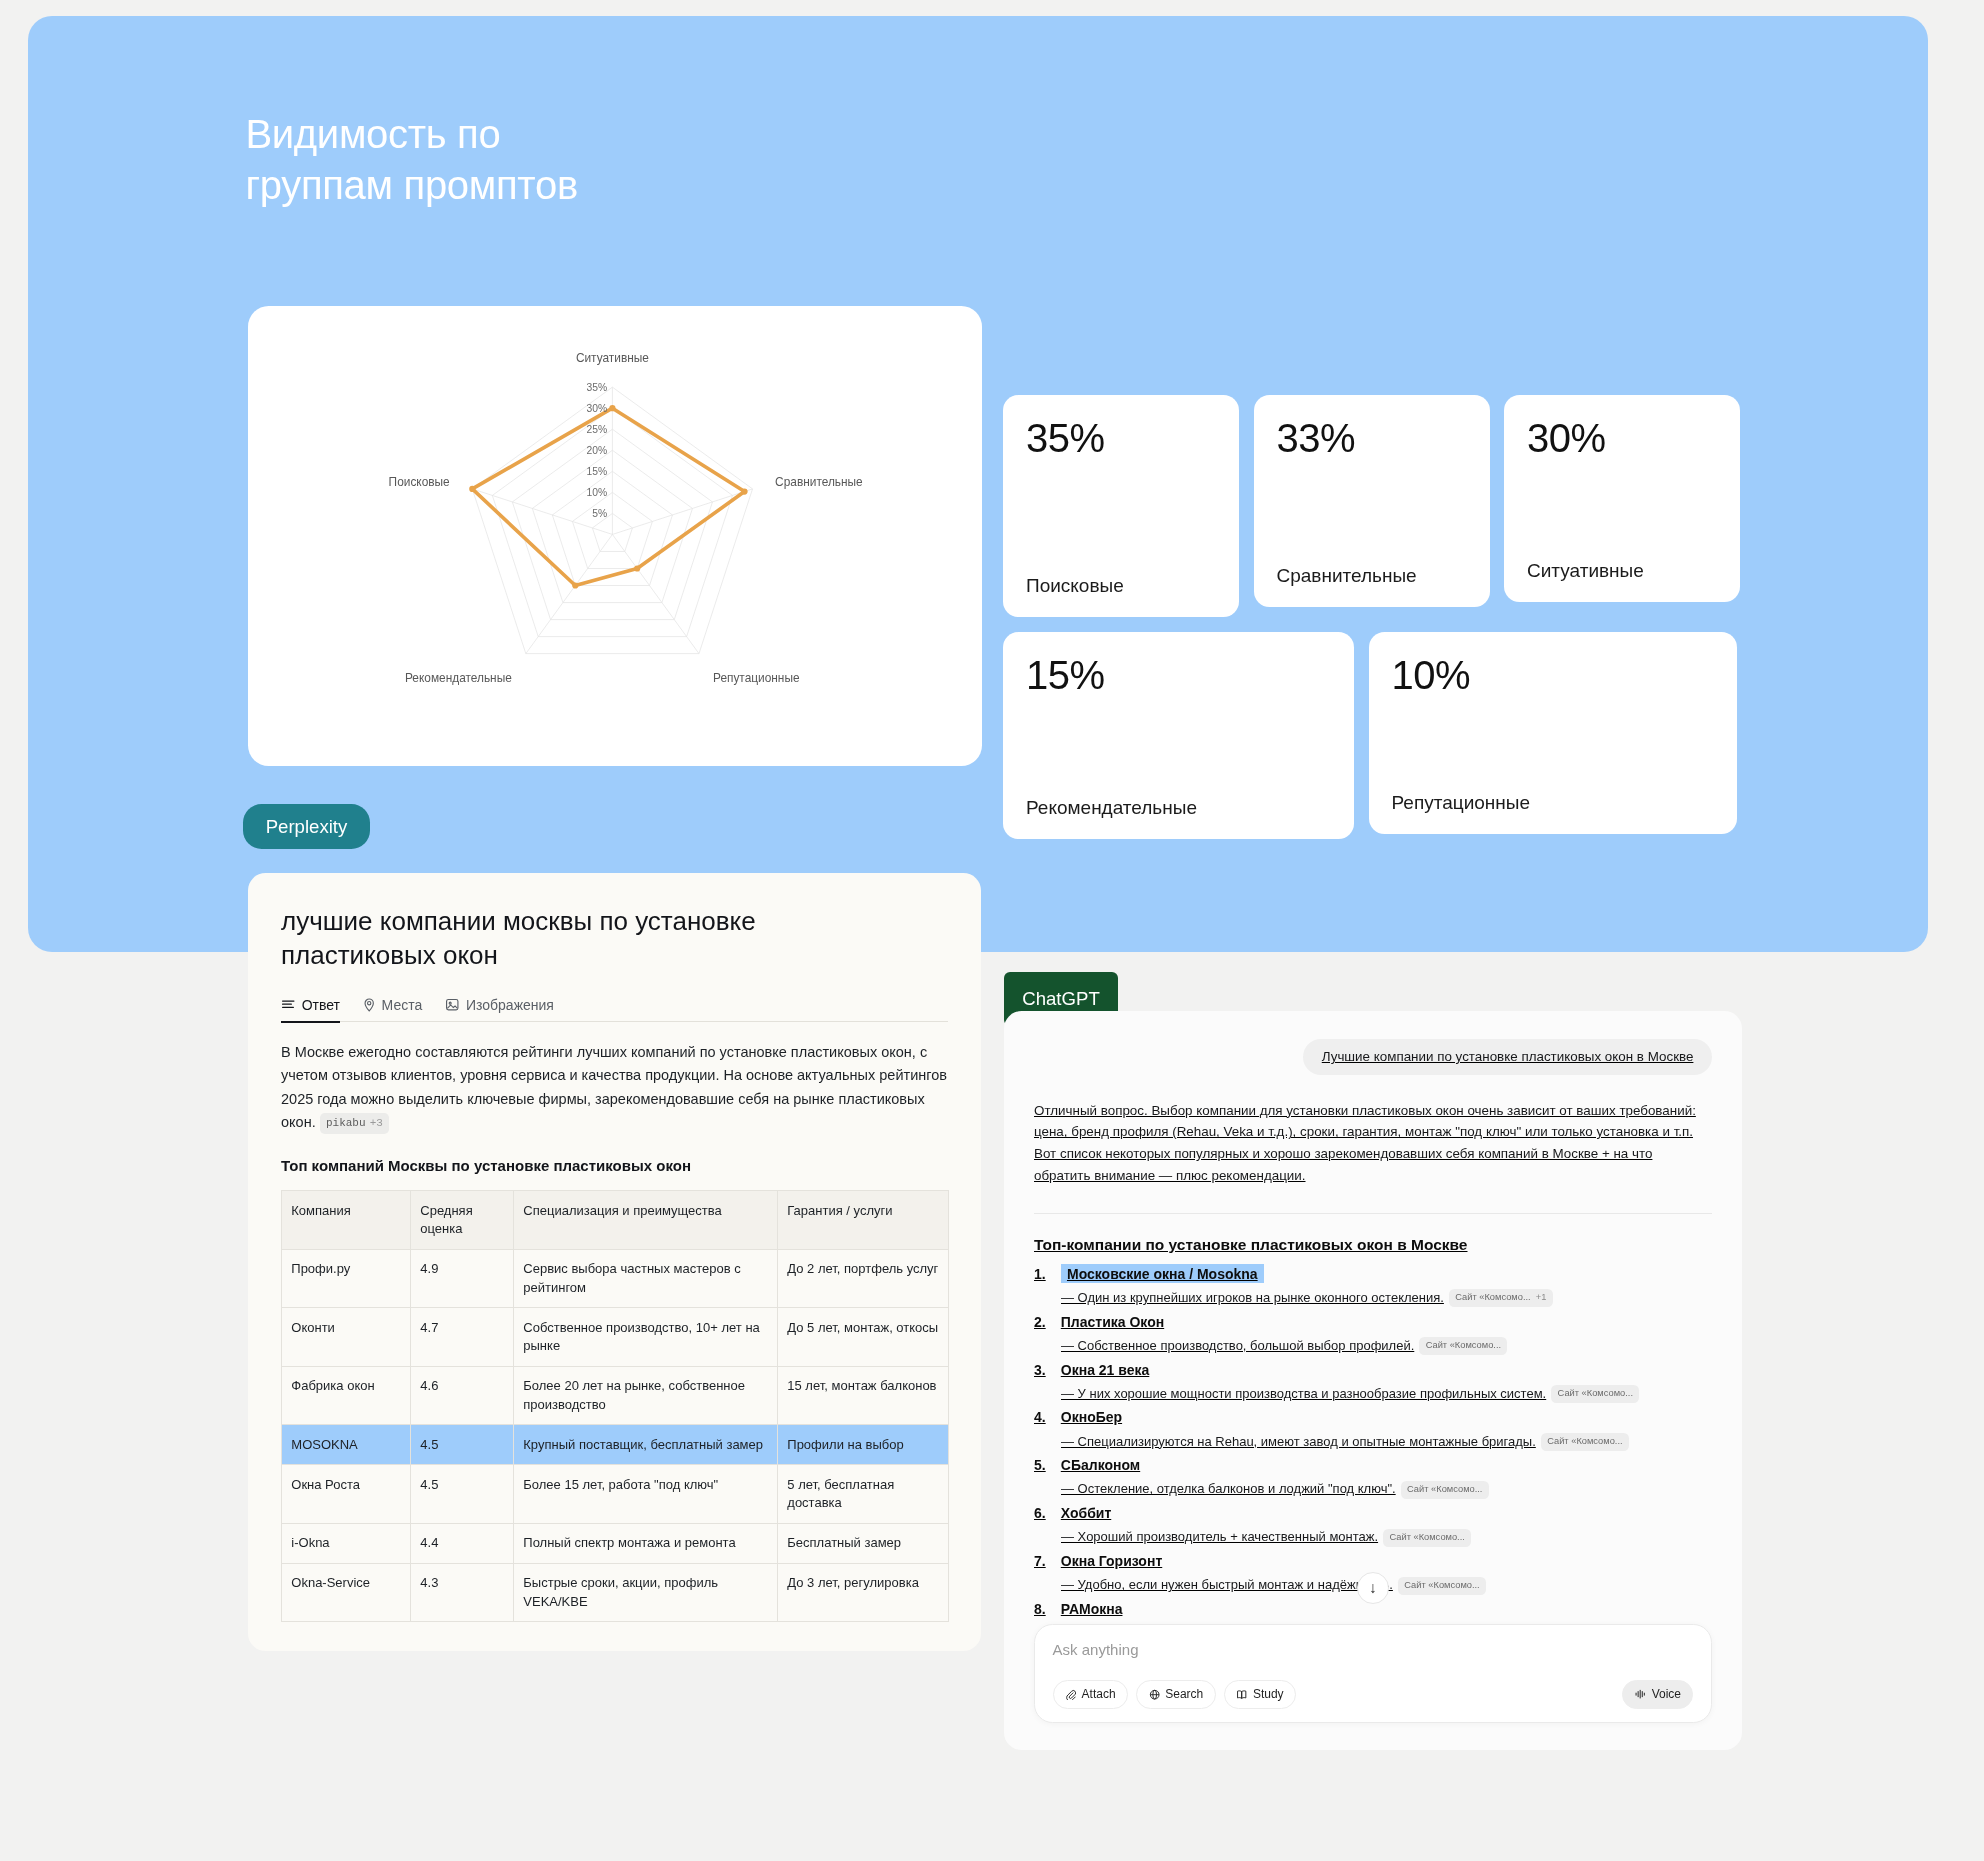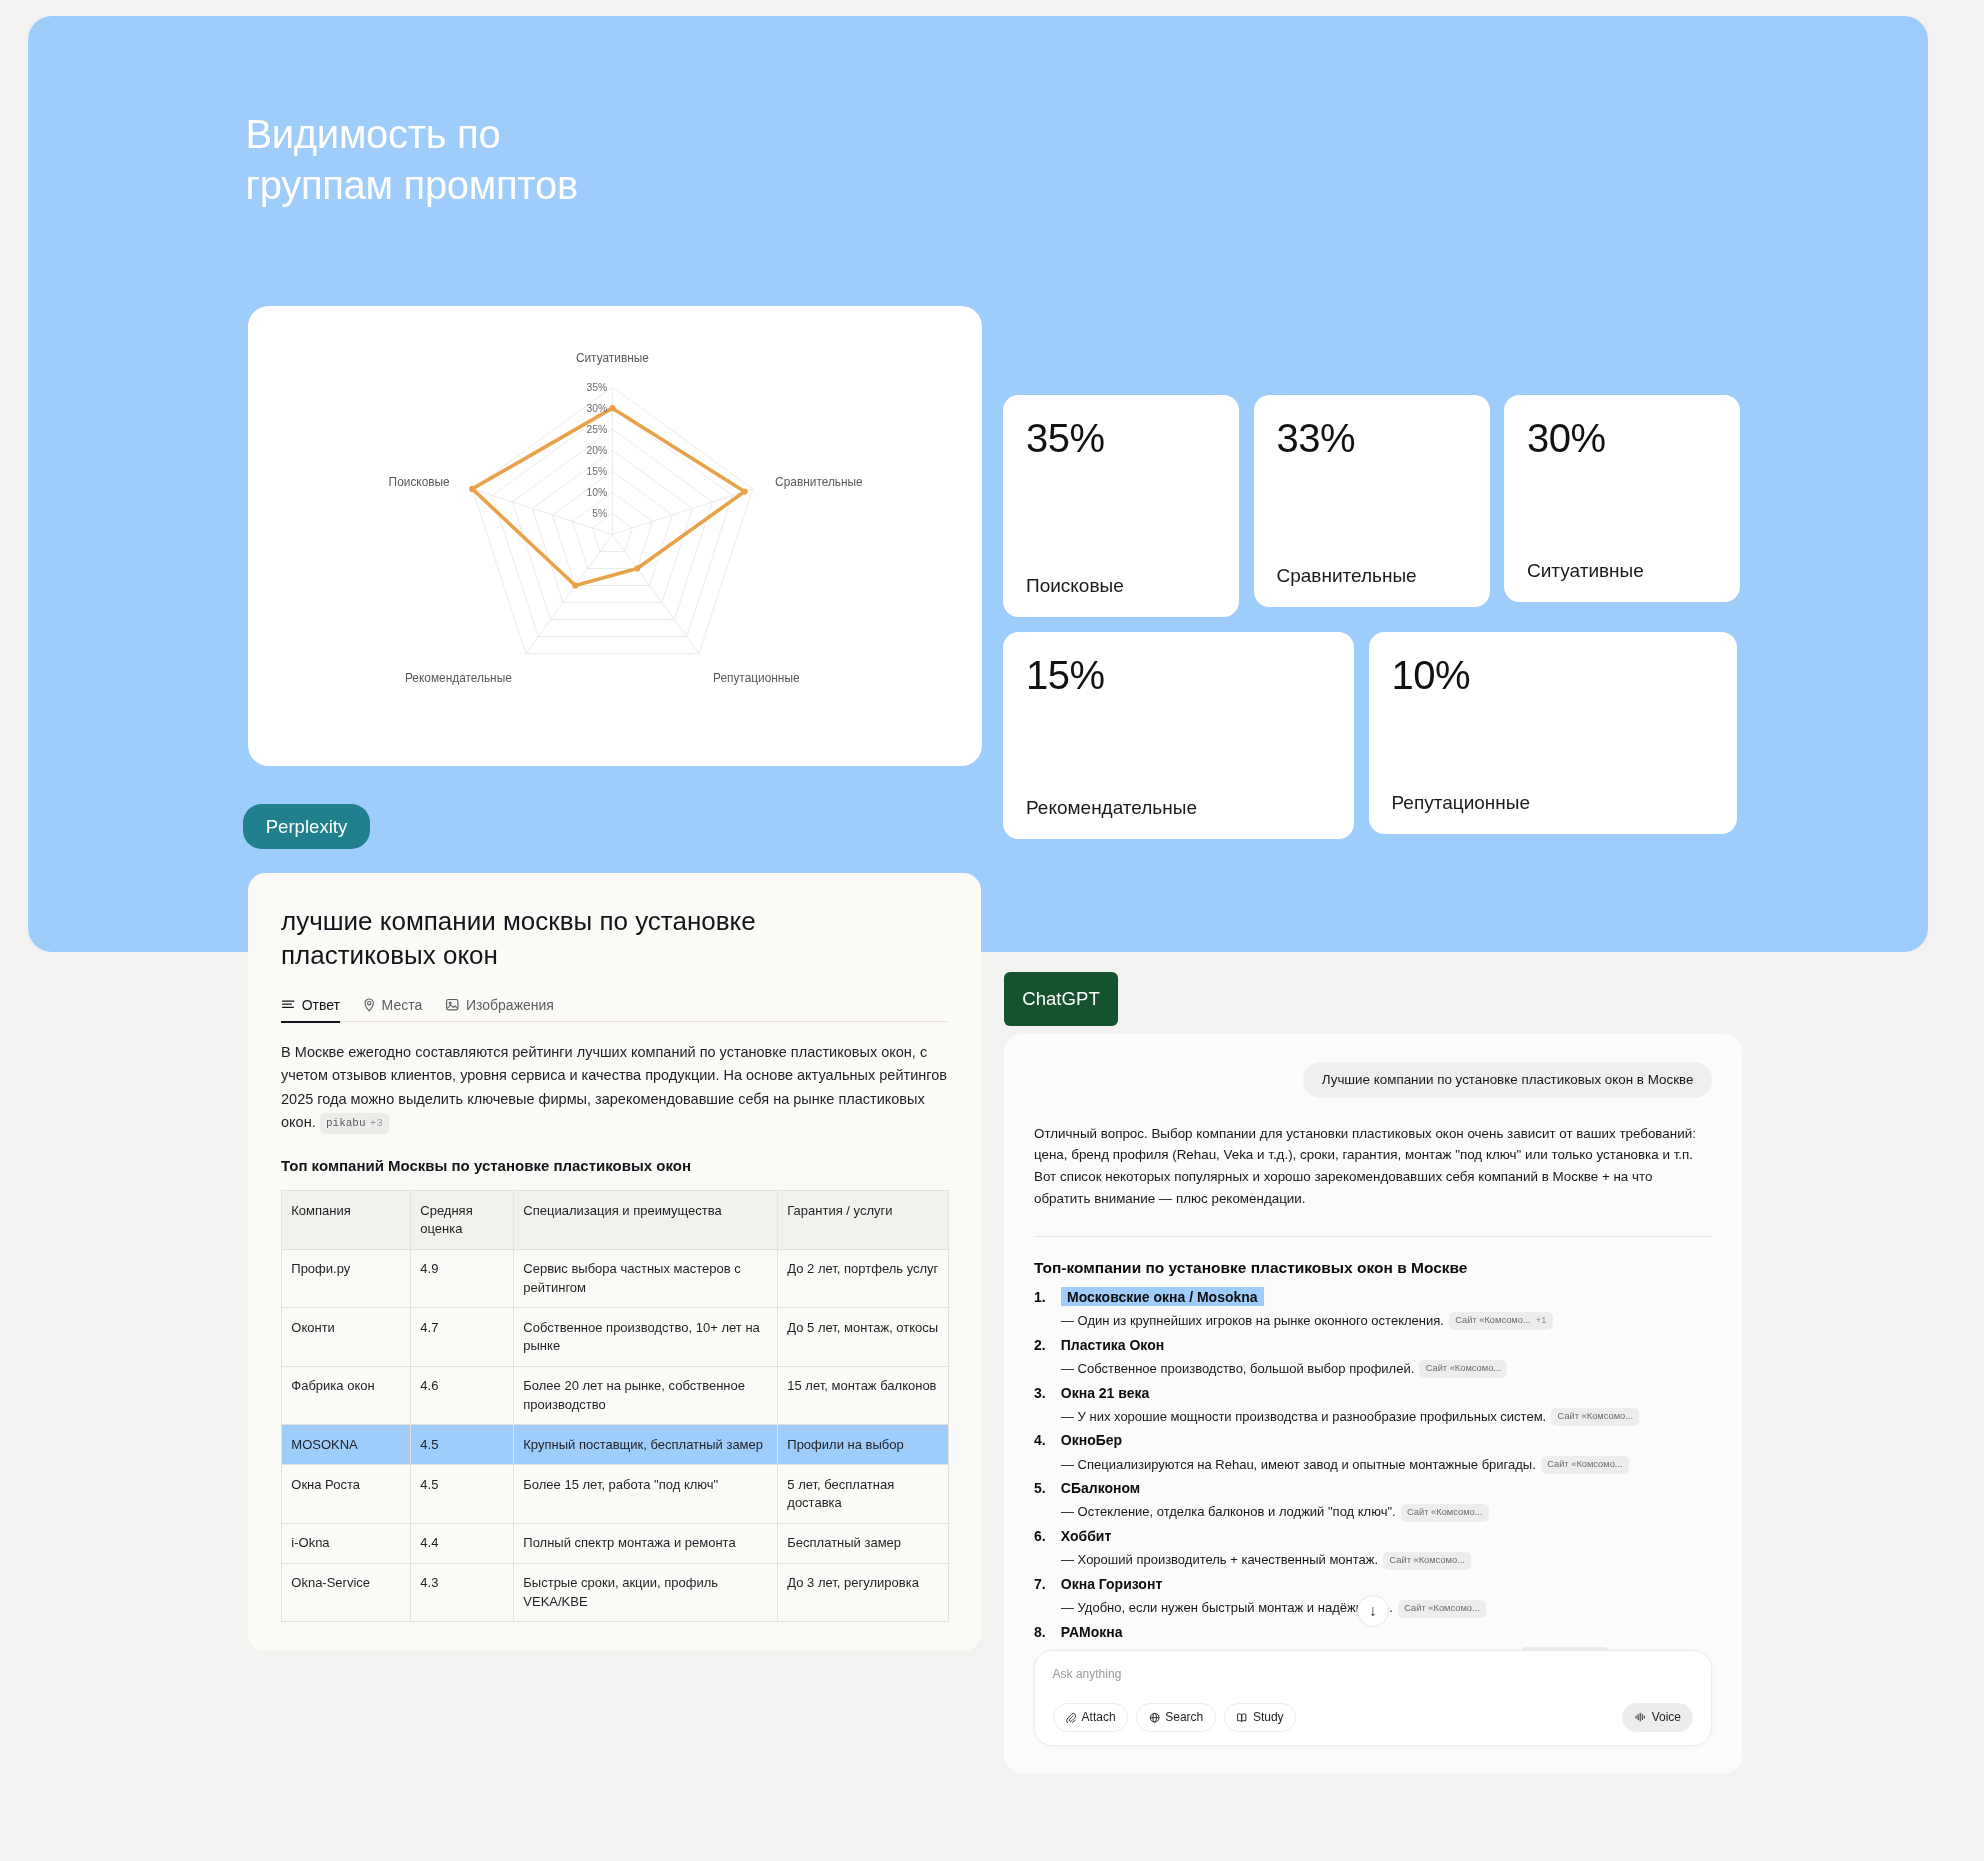--- a/index.html
+++ b/index.html
@@ -113,26 +113,27 @@
   }
   table.pplx-table thead th { background: #f3f1ec; }
   table.pplx-table col.c0 { width: 129px; }
   table.pplx-table col.c1 { width: 103px; }
   table.pplx-table col.c2 { width: 264px; }
   table.pplx-table col.c3 { width: 171px; }
   tr.hl td { background: #9ECCFB; }
 
   
   .gpt-card {
-    position: absolute; left: 1004px; top: 1034px;
+    position: absolute; left: 1004px; top: 1011px;
     width: 738px; height: 739px;
     background: #FBFBFB;
     border-radius: 17.6px;
     padding: 28px 30px 0 30px;
     overflow: hidden;
+    text-decoration: underline;
   }
   .gpt-user {
     display: flex; justify-content: flex-end;
   }
   .gpt-user-bubble {
     background: #efefef; border-radius: 23px;
     padding: 10.3px 18.6px; font-size: 13.4px; color: #17181a;
   }
   .gpt-answer { margin-top: 25px; font-size: 13.4px; line-height: 1.62; color: #17181a; }
   .gpt-divider { margin-top: 27px; border-top: 1px solid #e8e8e8; }
@@ -158,21 +159,21 @@
     background: #ffffff; border: 1px solid #e6e6e6;
     display: flex; align-items: center; justify-content: center;
     font-size: 15.5px; color: #2b2b2b;
   }
   .composer {
     position: absolute; left: 30px; right: 30px; bottom: 27px;
     background: #ffffff; border: 1px solid #eaeaea; border-radius: 18.6px;
     padding: 15.5px 17.6px 13.4px 17.6px;
     box-shadow: 0 1px 6.2px rgba(0,0,0,.04);
   }
-  .composer-ph { font-size: 12px; color: #9a9a9a; }
+  .composer-ph { font-size: 15px; color: #9a9a9a; }
   .composer-row { margin-top: 14.5px; display: flex; align-items: center; gap: 8.3px; }
   .cbtn {
     display: inline-flex; align-items: center; gap: 5.2px;
     border: 1px solid #ececec; border-radius: 516px;
     padding: 6.2px 11.4px; font-size: 12px; color: #1f1f1f; background: #fff; margin-top: 8px;
   }
   .cbtn.voice { background: #ededed; border-color: #ededed; margin-left: auto; }
   .cbtn svg { display: block; }
 </style>
 </head>

